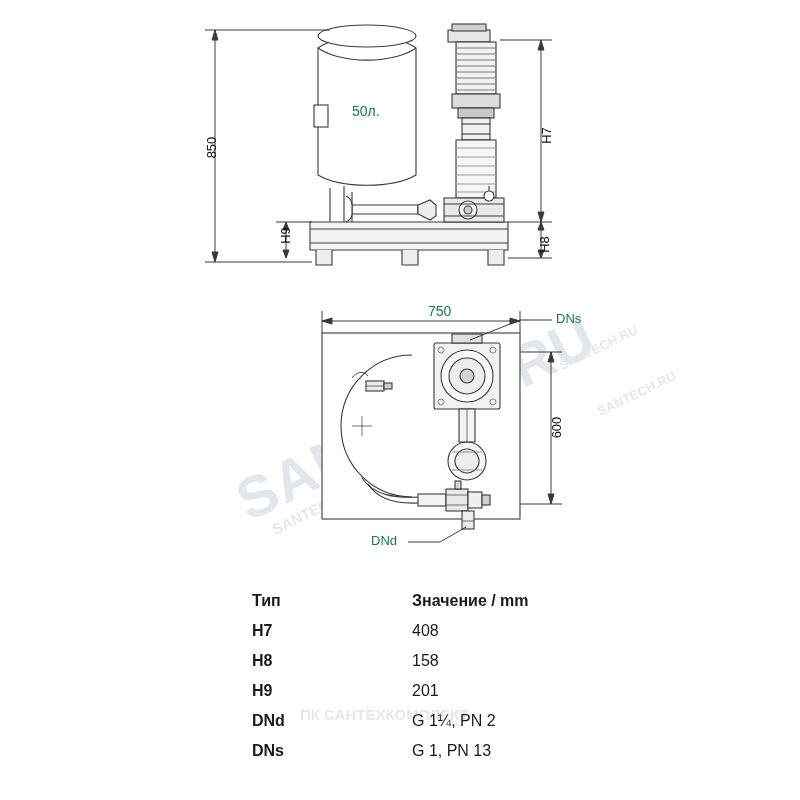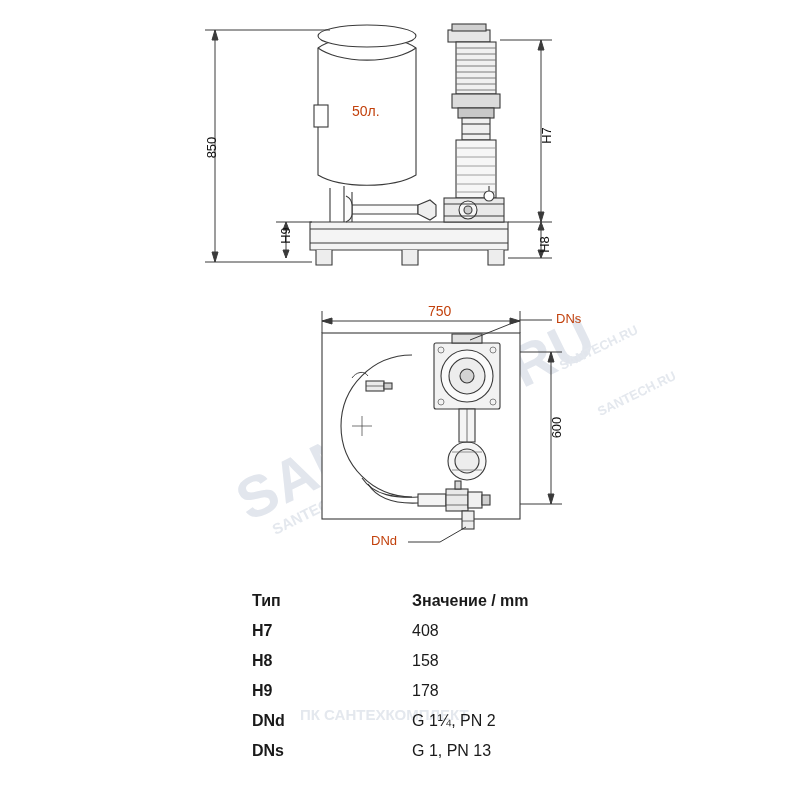--- a/index.html
+++ b/index.html
@@ -16,21 +16,21 @@
     left:240px;top:470px;font-size:58px;letter-spacing:1px;
     transform:rotate(-26deg);transform-origin:left center;color:#e2e6ed;
   }
   .wm-small{
     font-size:15px;color:#e4e8ee;
   }
   .wm-s1{left:268px;top:500px;transform:rotate(-26deg);}
   .wm-s2{left:556px;top:340px;transform:rotate(-26deg);font-size:13px;}
   .wm-s3{left:594px;top:386px;transform:rotate(-26deg);font-size:13px;}
   .wm-s4{left:300px;top:706px;font-size:15px;}
-  .lbl{position:absolute;font-size:13px;color:#c2410c;white-space:nowrap;}
+  .lbl{position:absolute;font-size:13px;color:#15803d;white-space:nowrap;}
   .lbl-v{position:absolute;font-size:13px;color:#111;white-space:nowrap;
          transform:rotate(-90deg);transform-origin:center center;}
 
   
   .spec-table{position:absolute;left:252px;top:586px;width:360px;}
   .spec-row{display:flex;height:30px;align-items:center;}
   .spec-row .c1{width:160px;font-size:16px;}
   .spec-row .c2{font-size:16px;}
   .spec-head .c1,.spec-head .c2{font-weight:bold;}
   .spec-row .c1,.spec-head .c1{font-weight:bold;}
@@ -244,21 +244,21 @@
     <div class="spec-row">
       <div class="c1">H7</div>
       <div class="c2">408</div>
     </div>
     <div class="spec-row">
       <div class="c1">H8</div>
       <div class="c2">158</div>
     </div>
     <div class="spec-row">
       <div class="c1">H9</div>
-      <div class="c2">178</div>
+      <div class="c2">201</div>
     </div>
     <div class="spec-row">
       <div class="c1">DNd</div>
       <div class="c2">G 1¼, PN 2</div>
     </div>
     <div class="spec-row">
       <div class="c1">DNs</div>
       <div class="c2">G 1, PN 13</div>
     </div>
   </div>

